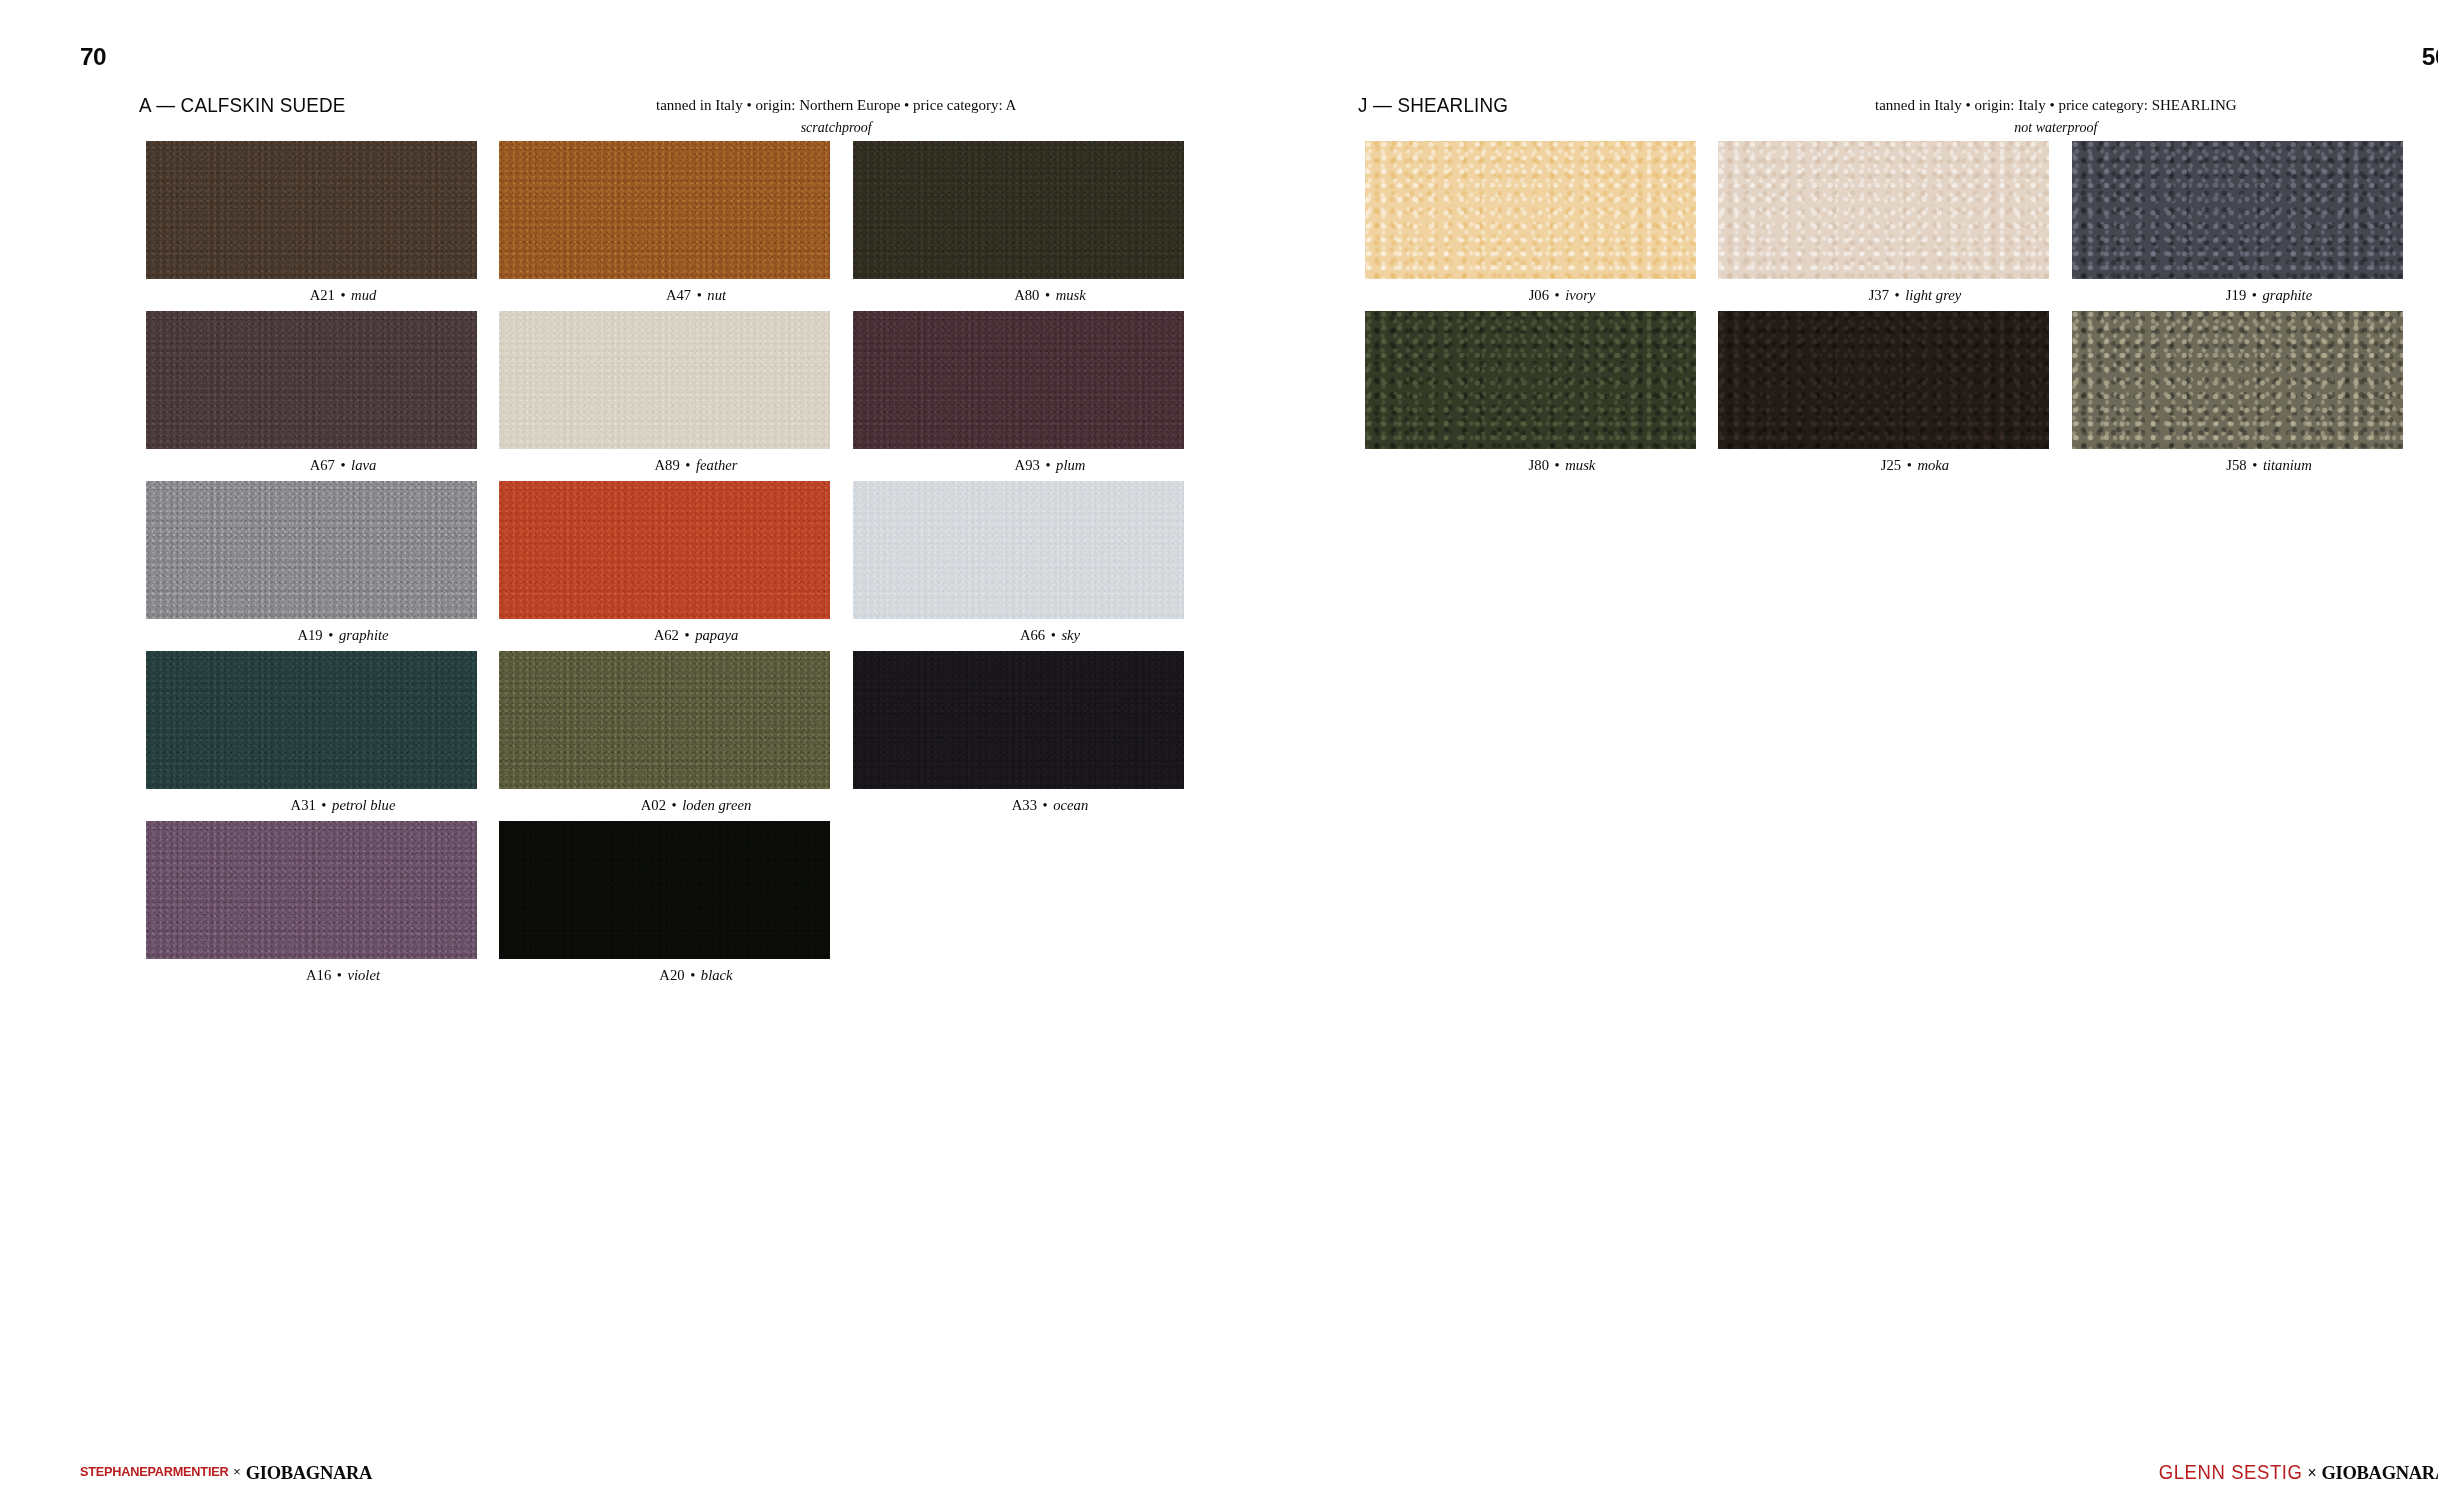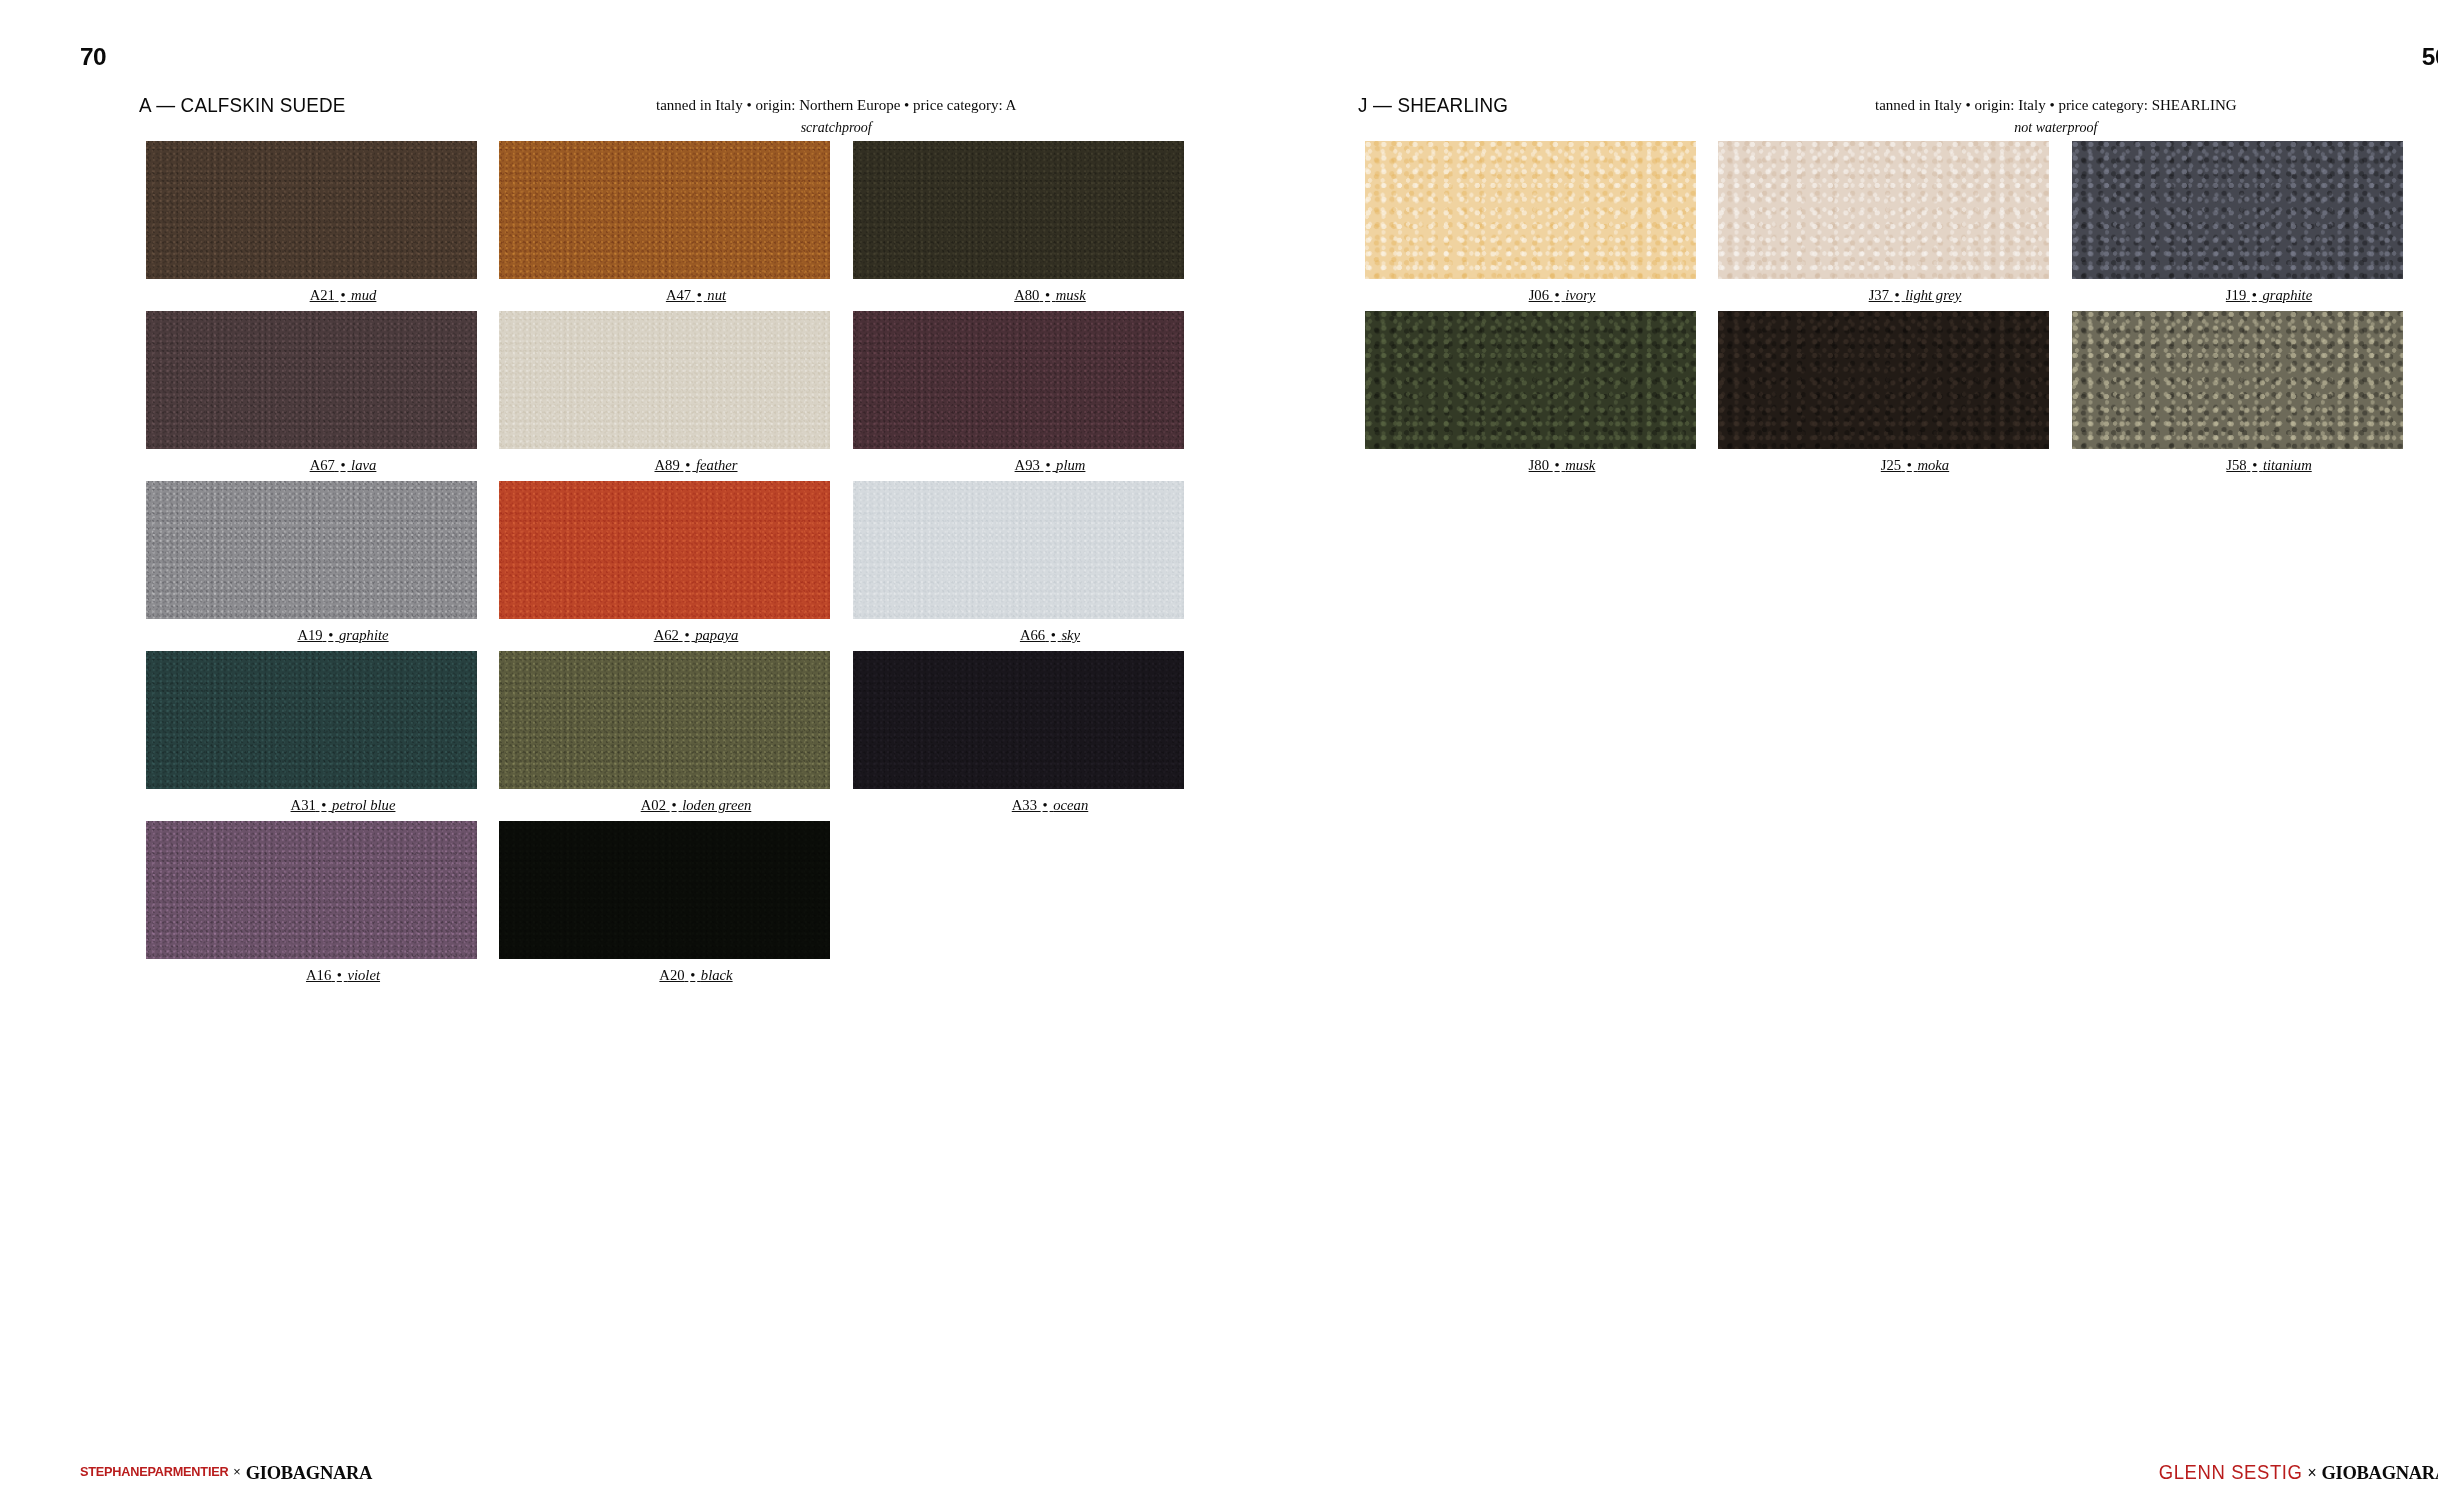--- a/index.html
+++ b/index.html
@@ -83,21 +83,20 @@
     left: 101px;
     top: 141px;
     width: 1037px;
     display: grid;
     grid-template-columns: repeat(3, 331px);
     column-gap: 22.4px;
     row-gap: 0px;
   }
   .cell {
     width: 394px;
-    text-decoration: underline;
   }
   .swatch {
     width: 331px;
     height: 138px;
     display: block;
     position: relative;
     overflow: hidden;
     background-repeat: repeat;
   }
   .swatch .grain {

